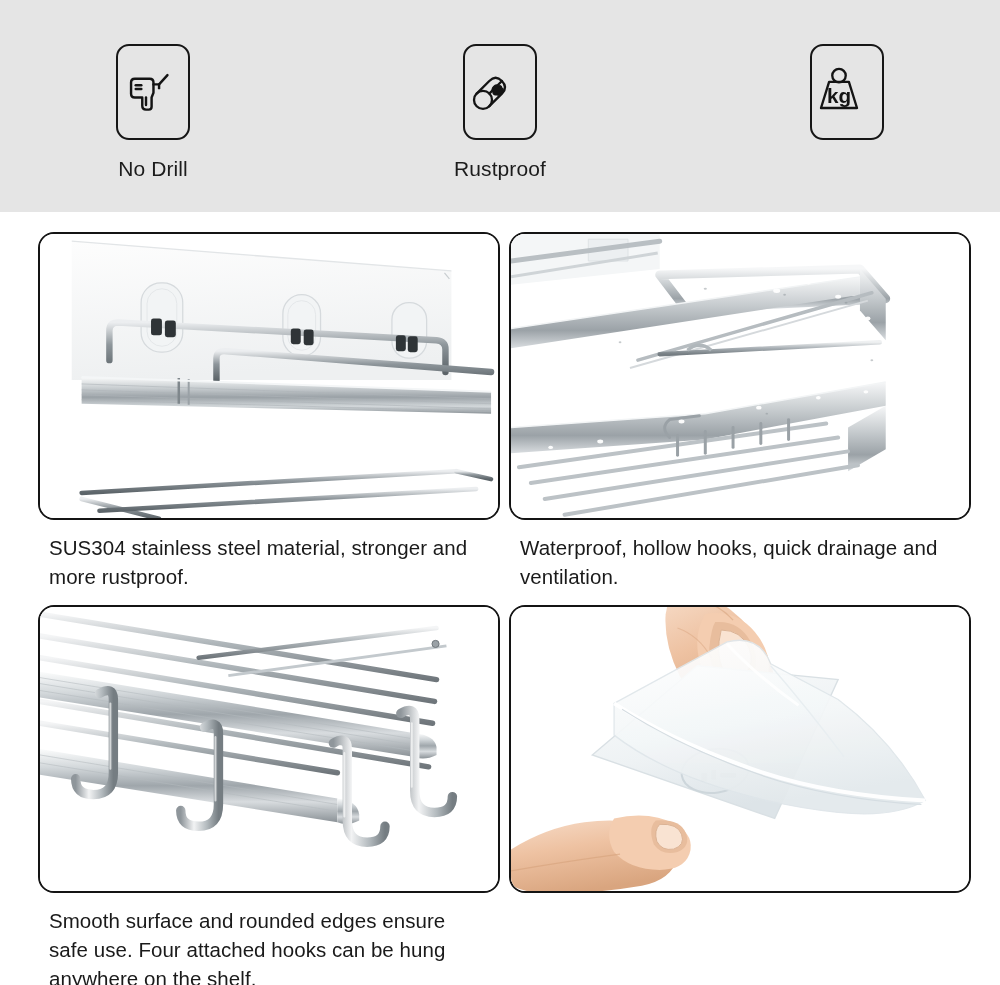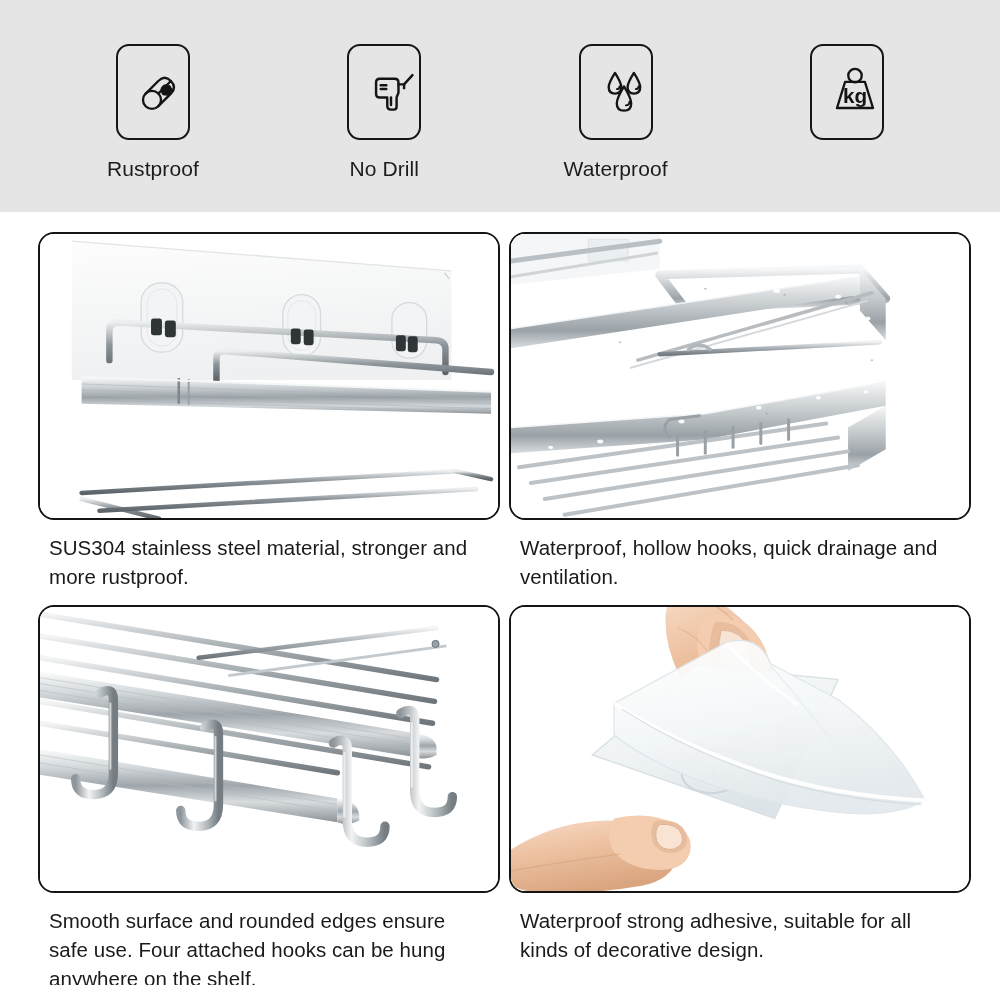--- a/index.html
+++ b/index.html
@@ -34,21 +34,21 @@
     align-items: center;
   }
   .feature-icon-box {
     width: 74px;
     height: 96px;
     border: 2.5px solid #161616;
     border-radius: 13px;
     background: transparent;
     display: flex;
     align-items: center;
-    justify-content: flex-end;
+    justify-content: flex-start;
     box-sizing: border-box;
   }
   .feature-label {
     margin-top: 15px;
     font-size: 21px;
     line-height: 27px;
     color: #1c1c1c;
     text-align: center;
     letter-spacing: 0.1px;
   }
@@ -91,34 +91,20 @@
     letter-spacing: 0.05px;
   }
   .row-gap {
     height: 14px;
   }
 </style>
 </head>
 <body>
 
 <div class="feature-band">
-
-  <div class="feature">
-    <div class="feature-icon-box">
-      <span>
-        <svg viewBox="0 0 60 60" width="54" height="54" fill="none" stroke="#141414" stroke-width="2.6" stroke-linecap="round" stroke-linejoin="round">
-          <ellipse cx="20" cy="41" rx="10" ry="10"></ellipse>
-          <path d="M27 34 L41 20"></path>
-          <path d="M13 34 L27 20 Q34 13 41 20 Q48 27 41 34 L27 48"></path>
-          <path d="M32 26 Q35 23 37 26 Q40 24 41 28 Q44 30 41 33 Q39 37 35 35 Q31 36 31 32 Q29 29 32 26 Z" fill="#141414" stroke="#141414" stroke-width="1.6"></path>
-        </svg>
-      </span>
-    </div>
-    <div class="feature-label">Rustproof</div>
-  </div>
 
   <div class="feature">
     <div class="feature-icon-box">
       <span>
         <svg viewBox="0 0 60 60" width="56" height="56" fill="none" stroke="#141414" stroke-width="2.6" stroke-linecap="round" stroke-linejoin="round">
           <path d="M14 22 L14 34 Q14 38 18 38 L26 38 L26 47 Q26 51 30 51 L33 51 Q36 51 36 48 L36 38 L38 33 L38 22 Q38 18 34 18 L18 18 Q14 18 14 22 Z"></path>
           <path d="M38 24 L44 24 L53 14"></path>
           <path d="M44 24 L44 28"></path>
           <path d="M19 25 L25 25"></path>
           <path d="M19 29 L25 29"></path>
@@ -126,31 +112,30 @@
         </svg>
       </span>
     </div>
     <div class="feature-label">No Drill</div>
   </div>
 
   <div class="feature">
     <div class="feature-icon-box">
       <span>
         <svg viewBox="0 0 60 60" width="54" height="54" fill="none" stroke="#141414" stroke-width="2.6" stroke-linecap="round" stroke-linejoin="round">
-          <path d="M20 11 Q27 22 27 27 Q27 34 20 34 Q13 34 13 27 Q13 22 20 11 Z"></path>
-          <path d="M22 29 Q25 29 25 26" stroke-width="2"></path>
-          <path d="M41 11 Q48 22 48 27 Q48 34 41 34 Q34 34 34 27 Q34 22 41 11 Z"></path>
-          <path d="M43 29 Q46 29 46 26" stroke-width="2"></path>
-          <path d="M30 26 Q38 39 38 45 Q38 53 30 53 Q22 53 22 45 Q22 39 30 26 Z"></path>
-          <path d="M32 47 Q36 47 36 43" stroke-width="2"></path>
+          <ellipse cx="20" cy="41" rx="10" ry="10"></ellipse>
+          <path d="M27 34 L41 20"></path>
+          <path d="M13 34 L27 20 Q34 13 41 20 Q48 27 41 34 L27 48"></path>
+          <path d="M32 26 Q35 23 37 26 Q40 24 41 28 Q44 30 41 33 Q39 37 35 35 Q31 36 31 32 Q29 29 32 26 Z" fill="#141414" stroke="#141414" stroke-width="1.6"></path>
         </svg>
       </span>
     </div>
-    <div class="feature-label">Waterproof</div>
-  </div>
+    <div class="feature-label">Rustproof</div>
+  </div>
+
 
   <div class="feature">
     <div class="feature-icon-box">
       <span>
         <svg viewBox="0 0 60 60" width="54" height="54" fill="none" stroke="#141414" stroke-width="2.6" stroke-linecap="round" stroke-linejoin="round">
           <circle cx="30" cy="14" r="7.5"></circle>
           <path d="M19 21 L41 21 L50 50 L10 50 Z"></path>
           <text x="30" y="44" font-family="'Liberation Sans', sans-serif" font-size="23" font-weight="bold" fill="#141414" stroke="none" text-anchor="middle">kg</text>
         </svg>
       </span>
@@ -460,16 +445,15 @@
 
         <path d="M104 98 L218 36 Q250 28 262 58 L330 94 Q386 136 418 196 Q386 214 330 208 Q258 200 196 178 Q140 158 104 130 Z" fill="url(#p4film)" opacity="0.93" stroke="#dfe6ea" stroke-width="1.3"></path>
 
         <path d="M104 98 Q160 134 232 160 Q310 190 418 196" stroke="#ffffff" stroke-width="4" fill="none" opacity="0.95"></path>
         <path d="M112 104 Q168 140 240 166 Q314 194 414 200" stroke="#d5dde2" stroke-width="1.2" fill="none"></path>
 
         <path d="M218 38 Q248 70 290 100" stroke="#ffffff" stroke-width="3" fill="none" opacity="0.8"></path>
         <path d="M262 60 Q300 104 336 152" stroke="#e8eef1" stroke-width="1.4" fill="none"></path>
       </svg>
     </div>
-    <div class="caption">Waterproof strong adhesive, suitable for all kinds of decorative design.</div>
   </div>
 
 </div>
 
 </body></html>

